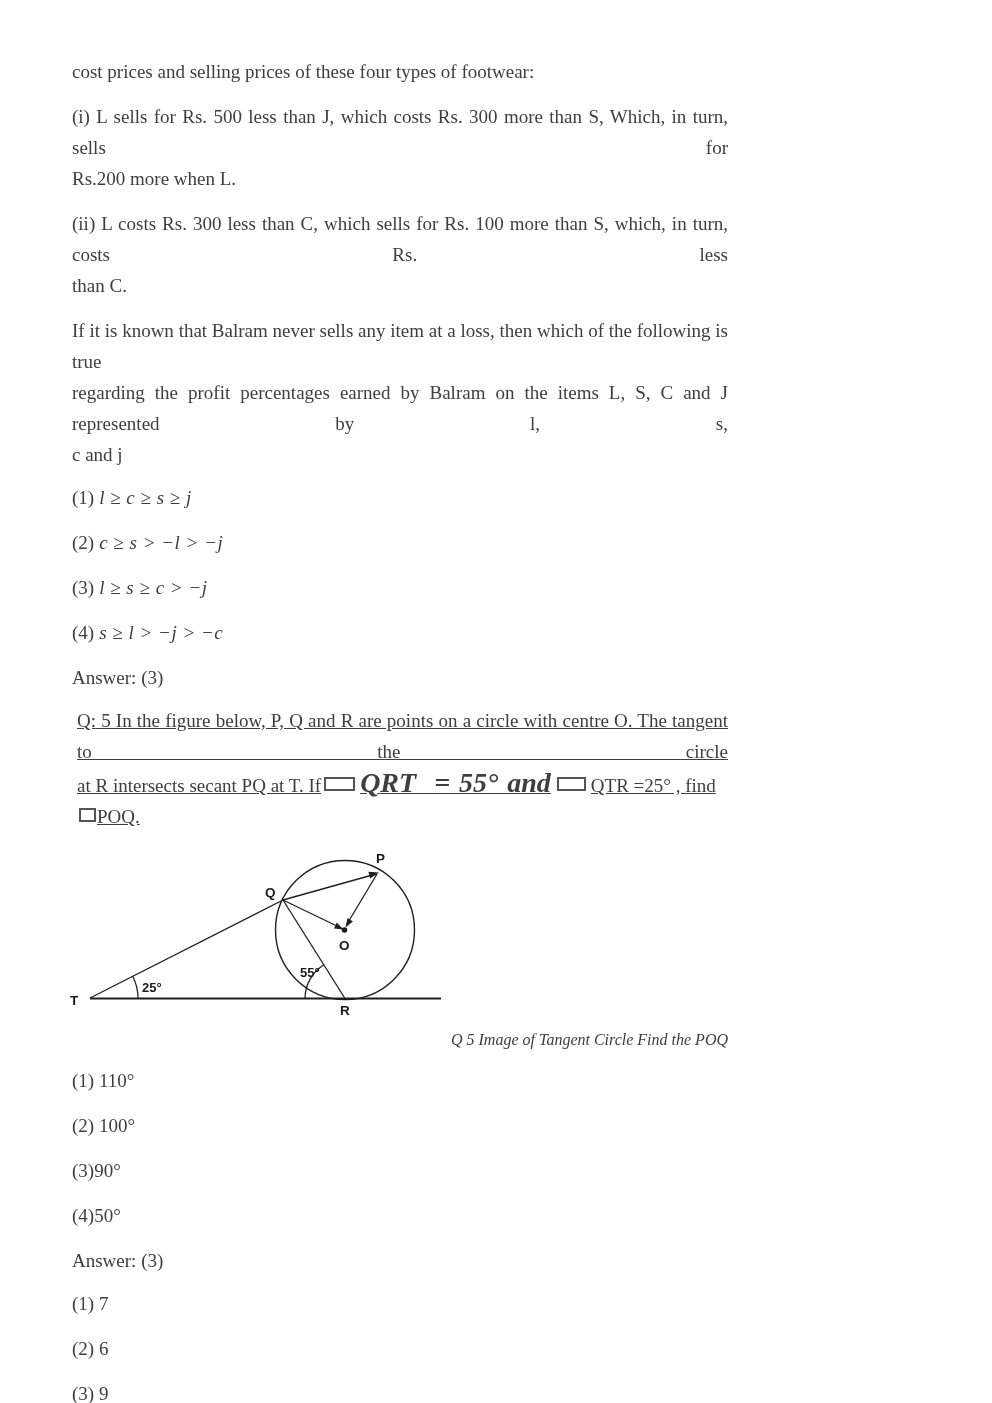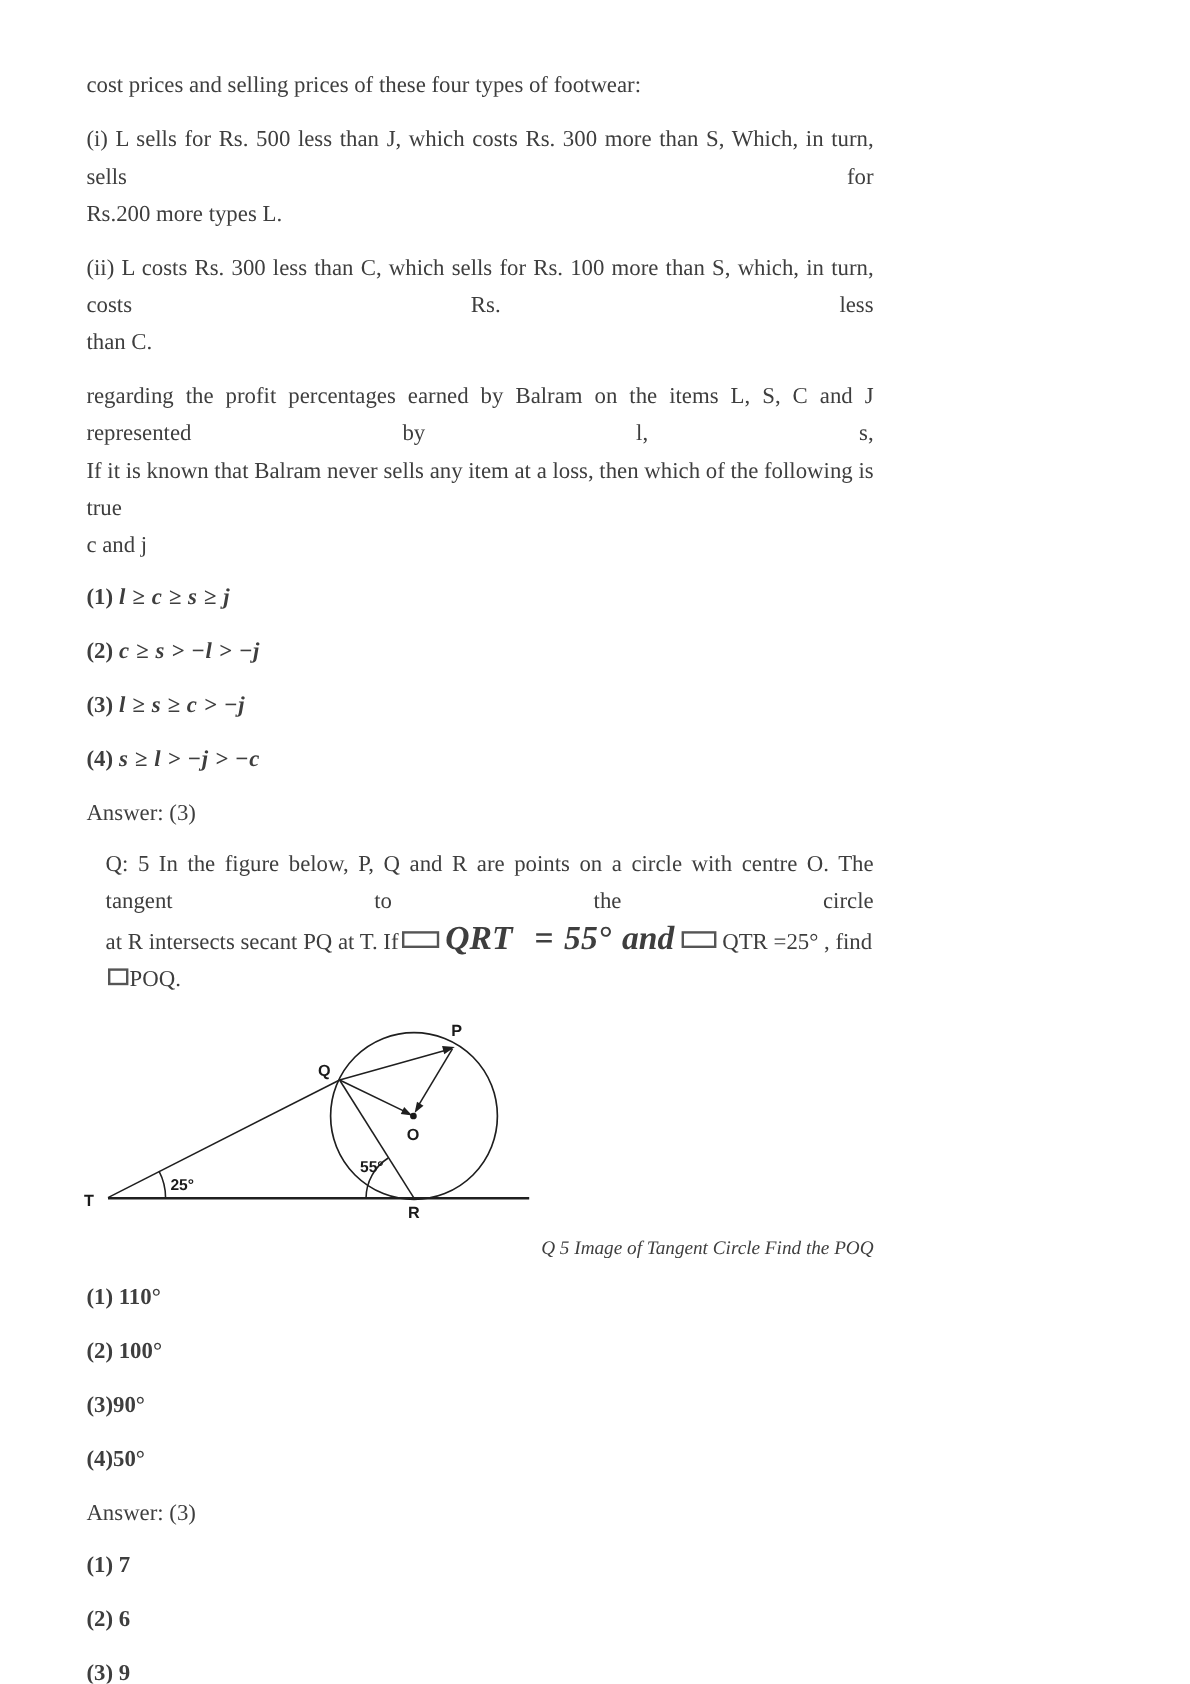--- a/index.html
+++ b/index.html
@@ -20,30 +20,30 @@
     box-sizing: border-box;
     width: 800px;
     padding: 56px 72px 0 72px;
   }
   .para { margin: 0 0 14px 0; }
   .jline {
     text-align: justify;
     text-align-last: justify;
   }
   .lline { text-align: left; }
-  .opt { margin: 0 0 14px 0; font-weight: bold; }
+  .opt { margin: 0 0 14px 0; }
   .opt .onum { font-style: normal; }
   .opt .expr {
     font-style: italic;
     padding-left: 5px;
     letter-spacing: 0.5px;
   }
   .answer { margin: 0 0 12px 0; }
   .q4opts { margin-top: -2px; }
-  .q5stem { margin: 0 0 12px 16px; }
+  .q5stem { margin: 0 0 12px 5px; text-decoration: underline; }
   .boldmath {
     font-weight: 700;
     font-style: italic;
     font-size: 28px;
     word-spacing: 2px;
   }
   .box {
     display: inline-block;
     border: 2px solid #555;
     height: 10px;
@@ -80,31 +80,31 @@
 <body>
 
 <div class="page">
 
   <div class="para">
     <div class="lline">cost prices and selling prices of these four types of footwear:</div>
   </div>
 
   <div class="para">
     <div class="jline">(i) L sells for Rs. 500 less than J, which costs Rs. 300 more than S, Which, in turn, sells for</div>
-    <div class="lline">Rs.200 more types L.</div>
+    <div class="lline">Rs.200 more when L.</div>
   </div>
 
   <div class="para">
     <div class="jline">(ii) L costs Rs. 300 less than C, which sells for Rs. 100 more than S, which, in turn, costs Rs. less</div>
     <div class="lline">than C.</div>
   </div>
 
   <div class="para">
+    <div class="jline">If it is known that Balram never sells any item at a loss, then which of the following is true</div>
     <div class="jline">regarding the profit percentages earned by Balram on the items L, S, C and J represented by l, s,</div>
-    <div class="jline">If it is known that Balram never sells any item at a loss, then which of the following is true</div>
     <div class="lline">c and j</div>
   </div>
 
   <div class="q4opts">
     <div class="opt">
       <span class="onum">(1)</span><span class="expr">l ≥ c ≥ s ≥ j</span>
     </div>
     <div class="opt">
       <span class="onum">(2)</span><span class="expr">c ≥ s &gt; −l &gt; −j</span>
     </div>

